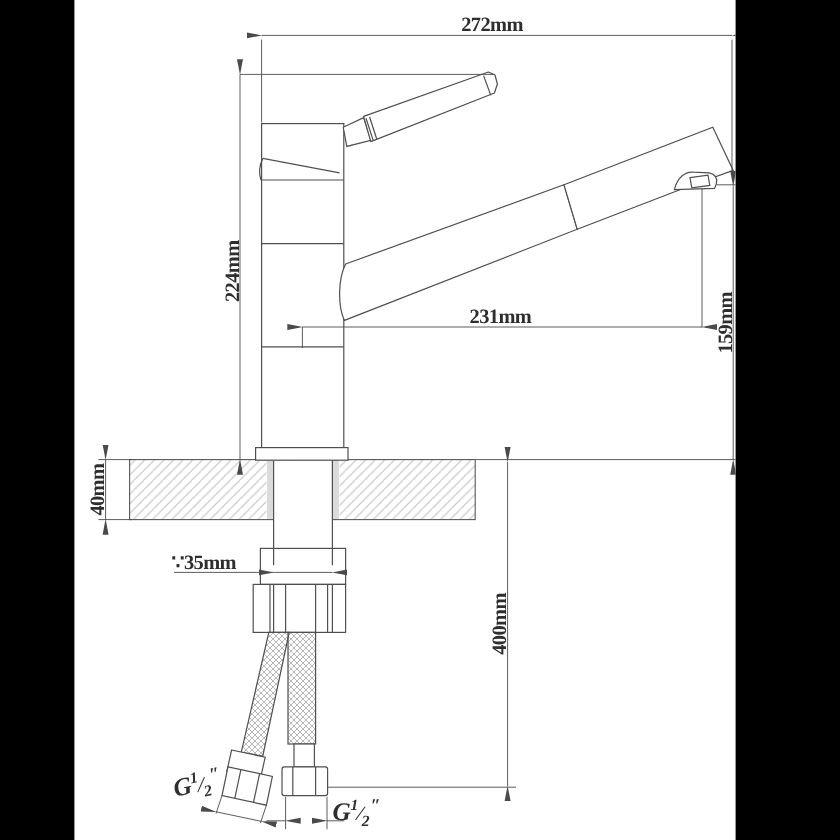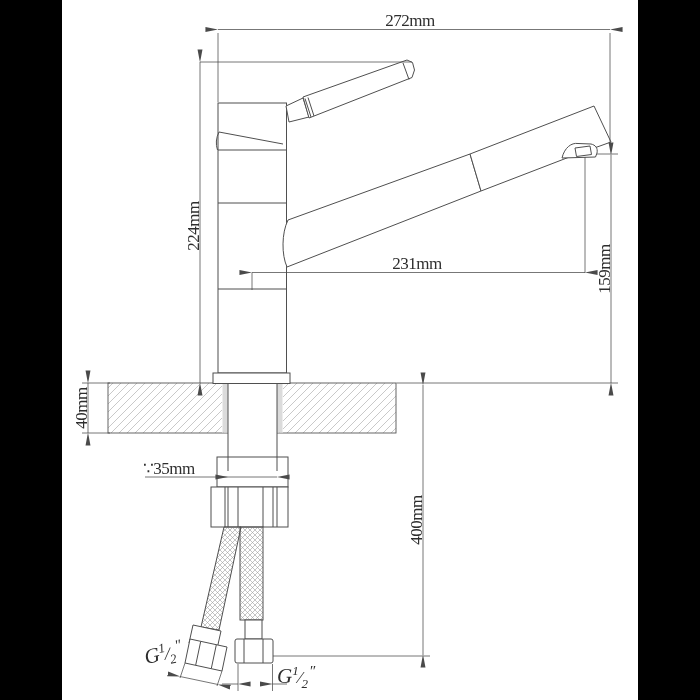--- a/index.html
+++ b/index.html
@@ -1,16 +1,16 @@
 <!DOCTYPE html>
 <html><head>
 <meta charset="utf-8">
 <style>
   html,body{margin:0;padding:0;background:#000;}
-  #stage{position:relative;width:700px;height:700px;background:#000;overflow:hidden;}
+  #stage{position:relative;width:613px;height:700px;background:#000;overflow:hidden;font-weight:bold;}
   svg{display:block;}
   text{font-family:"Liberation Serif","DejaVu Serif",serif;fill:#2e2e2e;}
   .dimtxt{font-size:17px;letter-spacing:-0.5px;}
   .gtxt{font-size:21px;font-style:italic;}
   .thin{stroke:#4a4a4a;stroke-width:0.75;fill:none;}
   .draw{stroke:#4f4f4f;stroke-width:1;fill:none;}
   .drawf{stroke:#4f4f4f;stroke-width:1;fill:#ffffff;}
 </style>
 </head>
 <body>

